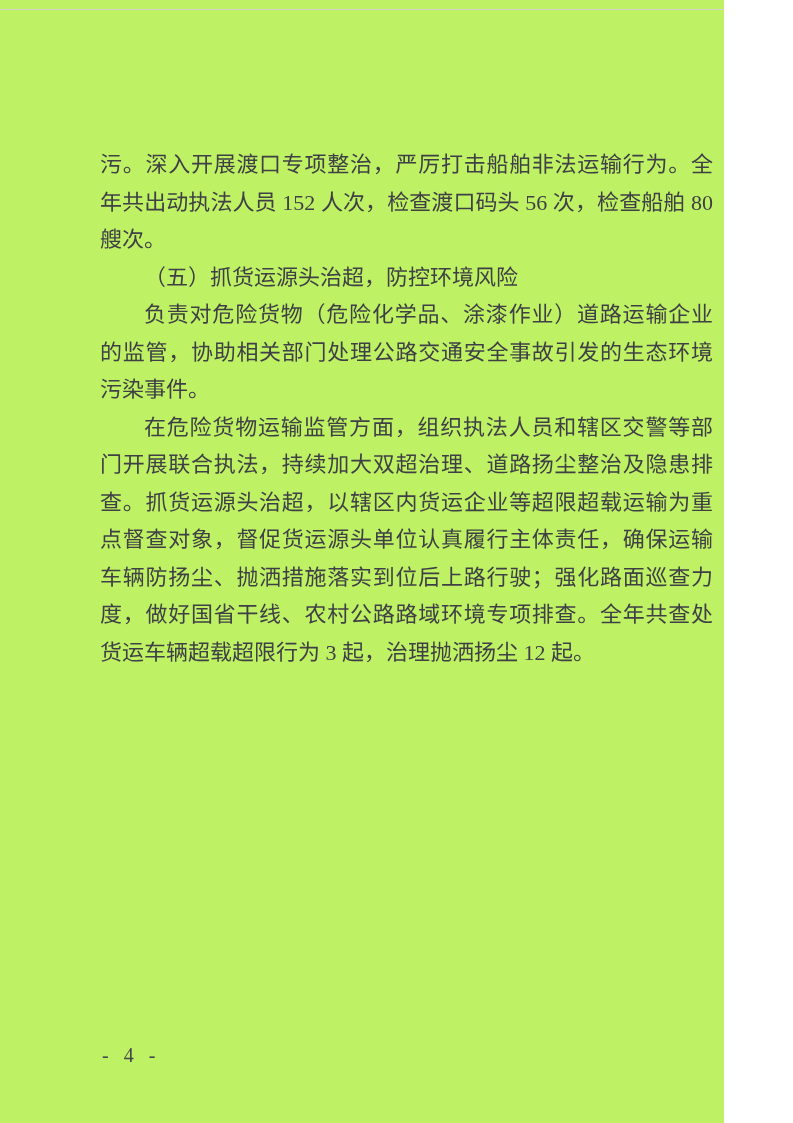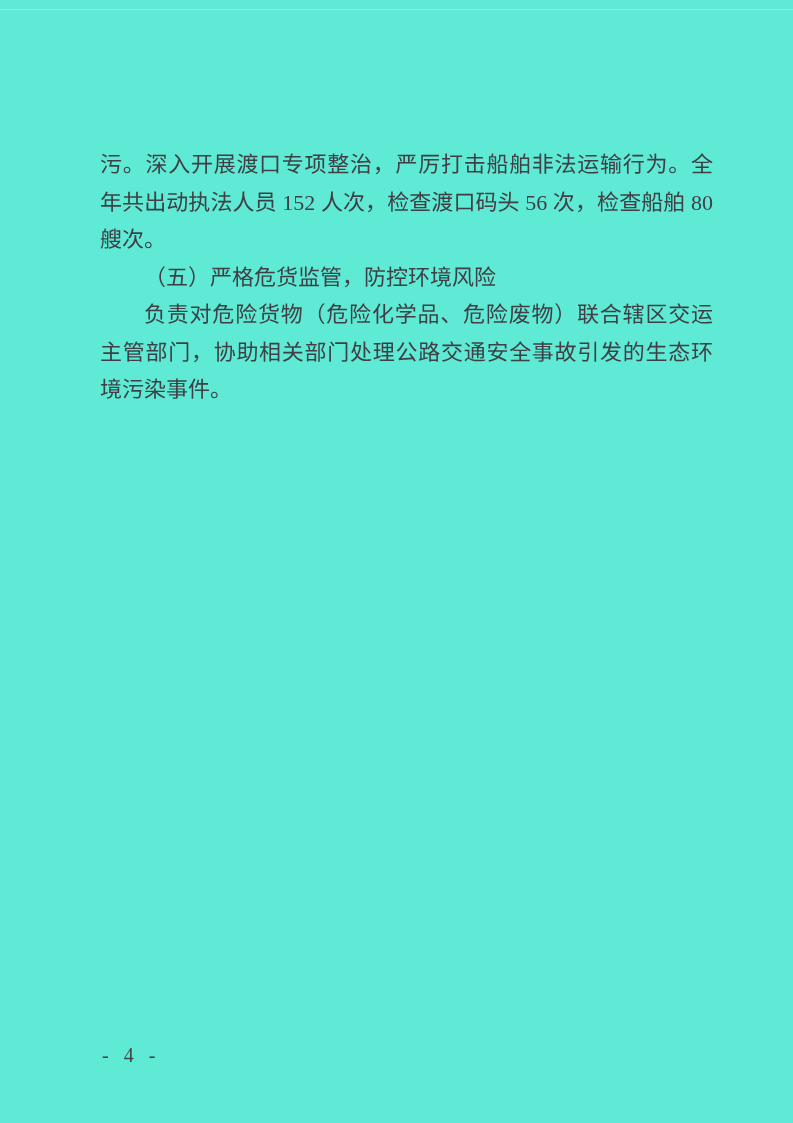--- a/index.html
+++ b/index.html
@@ -7,23 +7,23 @@
     padding: 0;
   }
   body {
     width: 793px;
     height: 1123px;
     background: #ffffff;
     font-family: "Liberation Serif", "DejaVu Serif", serif;
   }
   .page {
     position: relative;
-    width: 793px;
+    width: 724px;
     height: 1123px;
-    background: #5eead4;
+    background: #bef264;
     overflow: hidden;
     color: #3f3f45;
   }
   .scan-edge-line {
     position: absolute;
     top: 9px;
     left: 0;
     width: 793px;
     height: 1px;
     background: #cfcfcc;
@@ -62,21 +62,22 @@
 </style>
 </head>
 <body>
 
 <div class="page">
 
   <div class="scan-edge-line"></div>
 
   <main class="text-block">
     <p class="para no-indent">污。深入开展渡口专项整治，严厉打击船舶非法运输行为。全年共出动执法人员 152 人次，检查渡口码头 56 次，检查船舶 80 艘次。</p>
-    <h2 class="heading">（五）严格危货监管，防控环境风险</h2>
-    <p class="para">负责对危险货物（危险化学品、危险废物）联合辖区交运主管部门，协助相关部门处理公路交通安全事故引发的生态环境污染事件。</p>
+    <h2 class="heading">（五）抓货运源头治超，防控环境风险</h2>
+    <p class="para">负责对危险货物（危险化学品、涂漆作业）道路运输企业的监管，协助相关部门处理公路交通安全事故引发的生态环境污染事件。</p>
+    <p class="para">在危险货物运输监管方面，组织执法人员和辖区交警等部门开展联合执法，持续加大双超治理、道路扬尘整治及隐患排查。抓货运源头治超，以辖区内货运企业等超限超载运输为重点督查对象，督促货运源头单位认真履行主体责任，确保运输车辆防扬尘、抛洒措施落实到位后上路行驶；强化路面巡查力度，做好国省干线、农村公路路域环境专项排查。全年共查处货运车辆超载超限行为 3 起，治理抛洒扬尘 12 起。</p>
   </main>
 
   <footer class="page-footer">
     <span>- 4 -</span>
   </footer>
 
 </div>
 
 </body></html>

